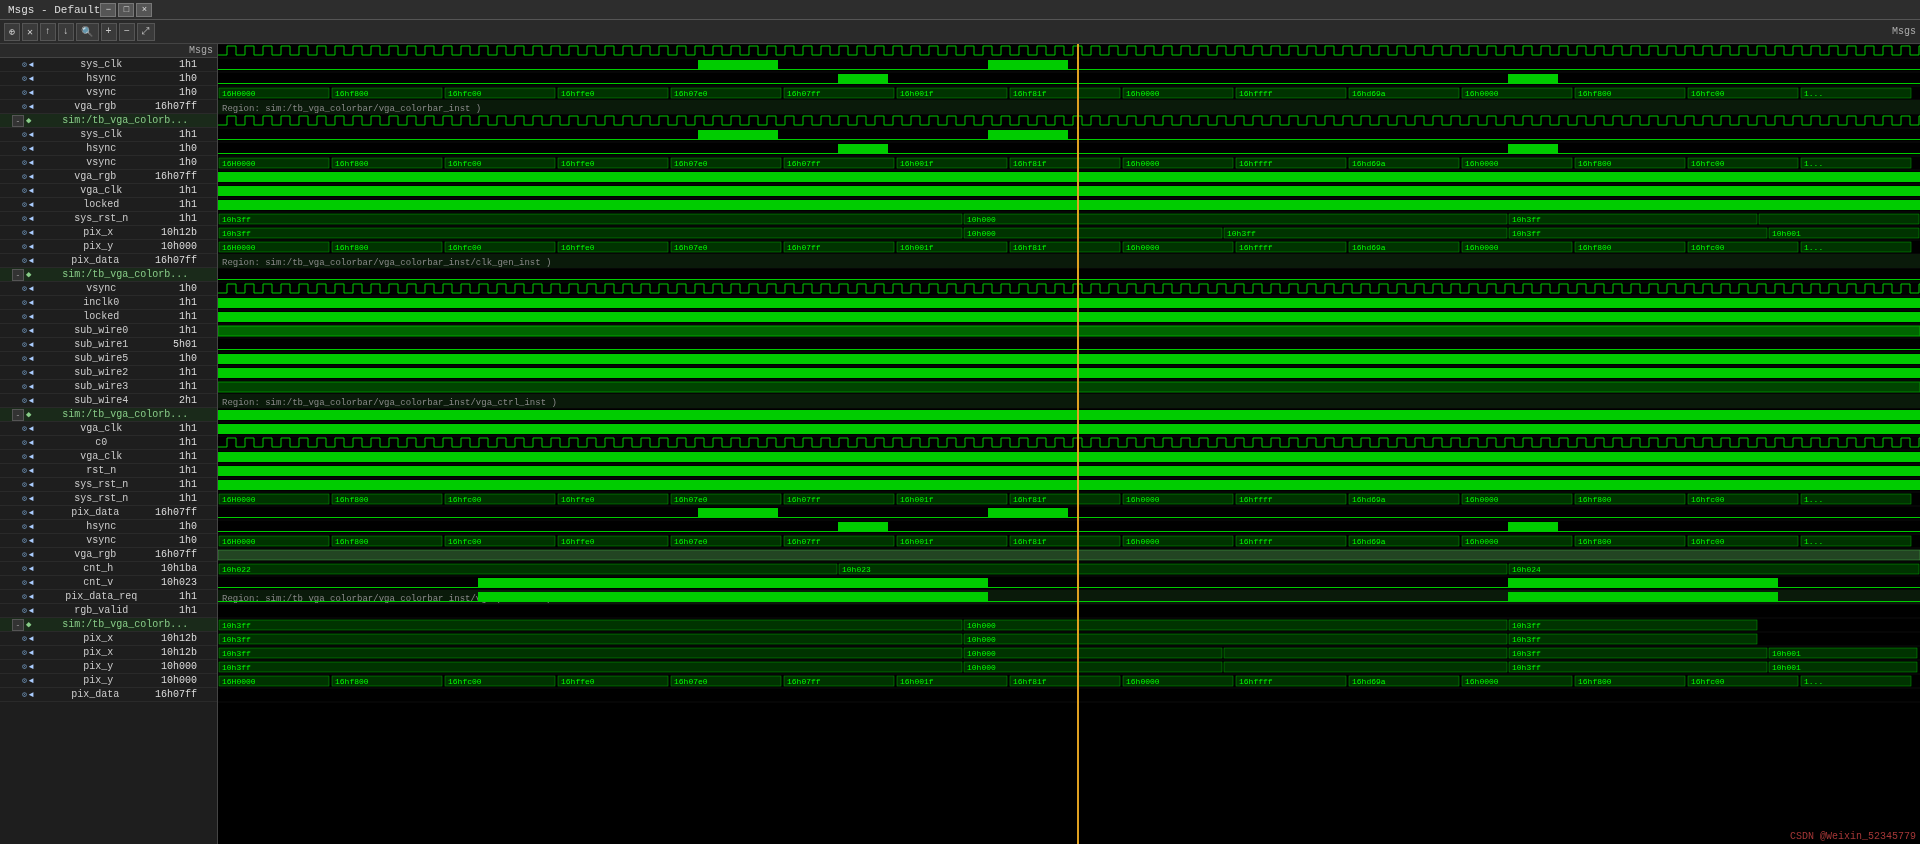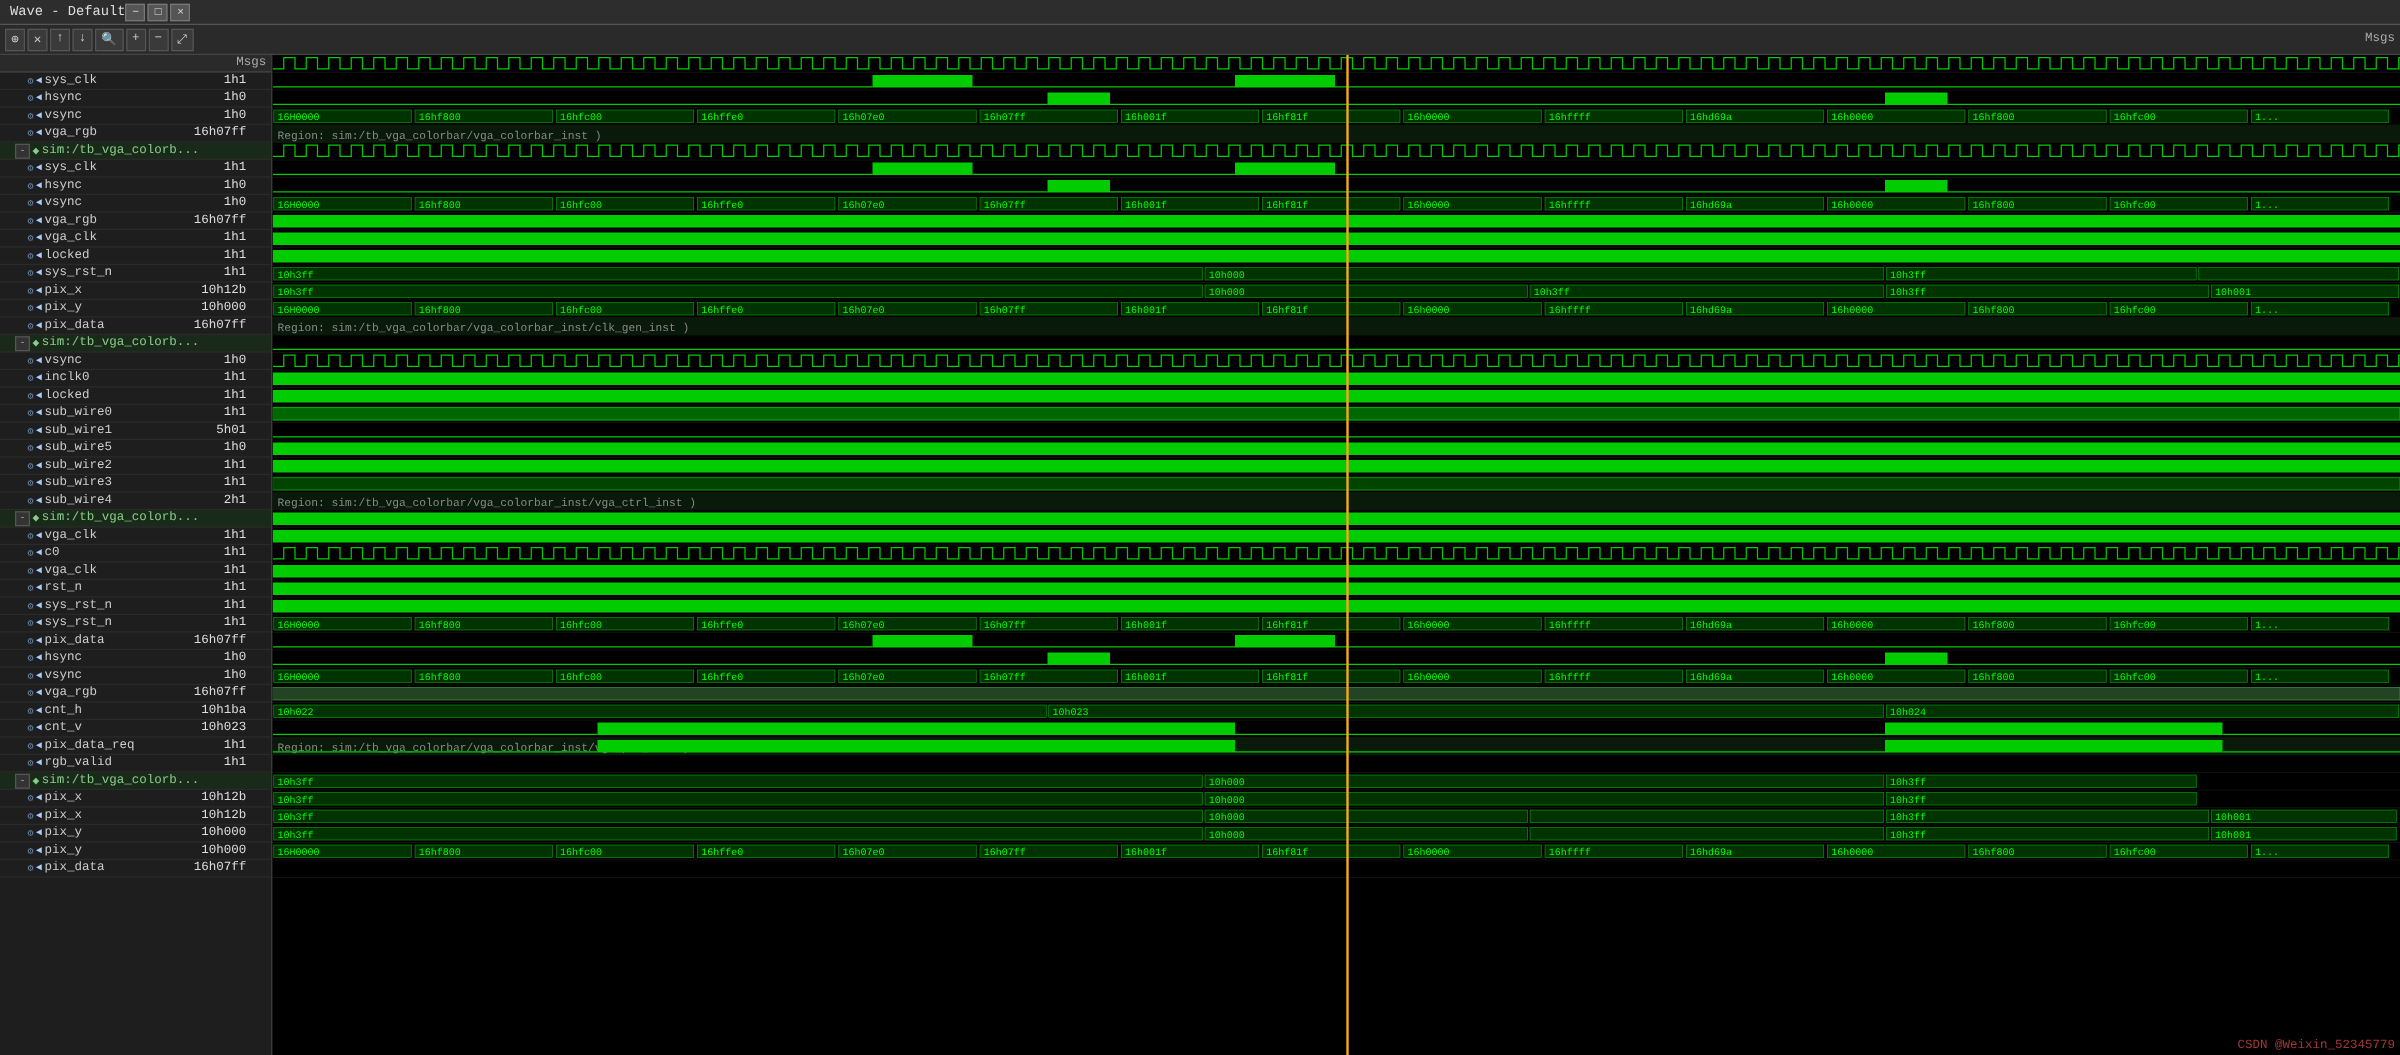--- a/index.html
+++ b/index.html
@@ -96,20 +96,21 @@
       border-bottom: 1px solid #2a2a2a;
       padding-left: 2px;
     }
 
     .signal-name {
       flex: 1;
       color: #ccc;
       white-space: nowrap;
       overflow: hidden;
       font-size: 10px;
+      text-align: center;
     }
 
     .signal-value {
       color: #ddd;
       font-size: 10px;
       padding-right: 20px;
       min-width: 50px;
       text-align: right;
     }
 
@@ -140,21 +141,21 @@
       align-items: center;
       justify-content: center;
       cursor: pointer;
       margin-right: 2px;
     }
   </style>
 </head>
 <body>
 
 <div class="title-bar">
-  <span>Wave - Default</span>
+  <span>Msgs - Default</span>
   <div class="title-bar-controls">
     <div class="title-bar-btn">−</div>
     <div class="title-bar-btn">□</div>
     <div class="title-bar-btn">×</div>
   </div>
 </div>
 
 <div class="toolbar">
   <div class="toolbar-btn">⊕</div>
   <div class="toolbar-btn">✕</div>

